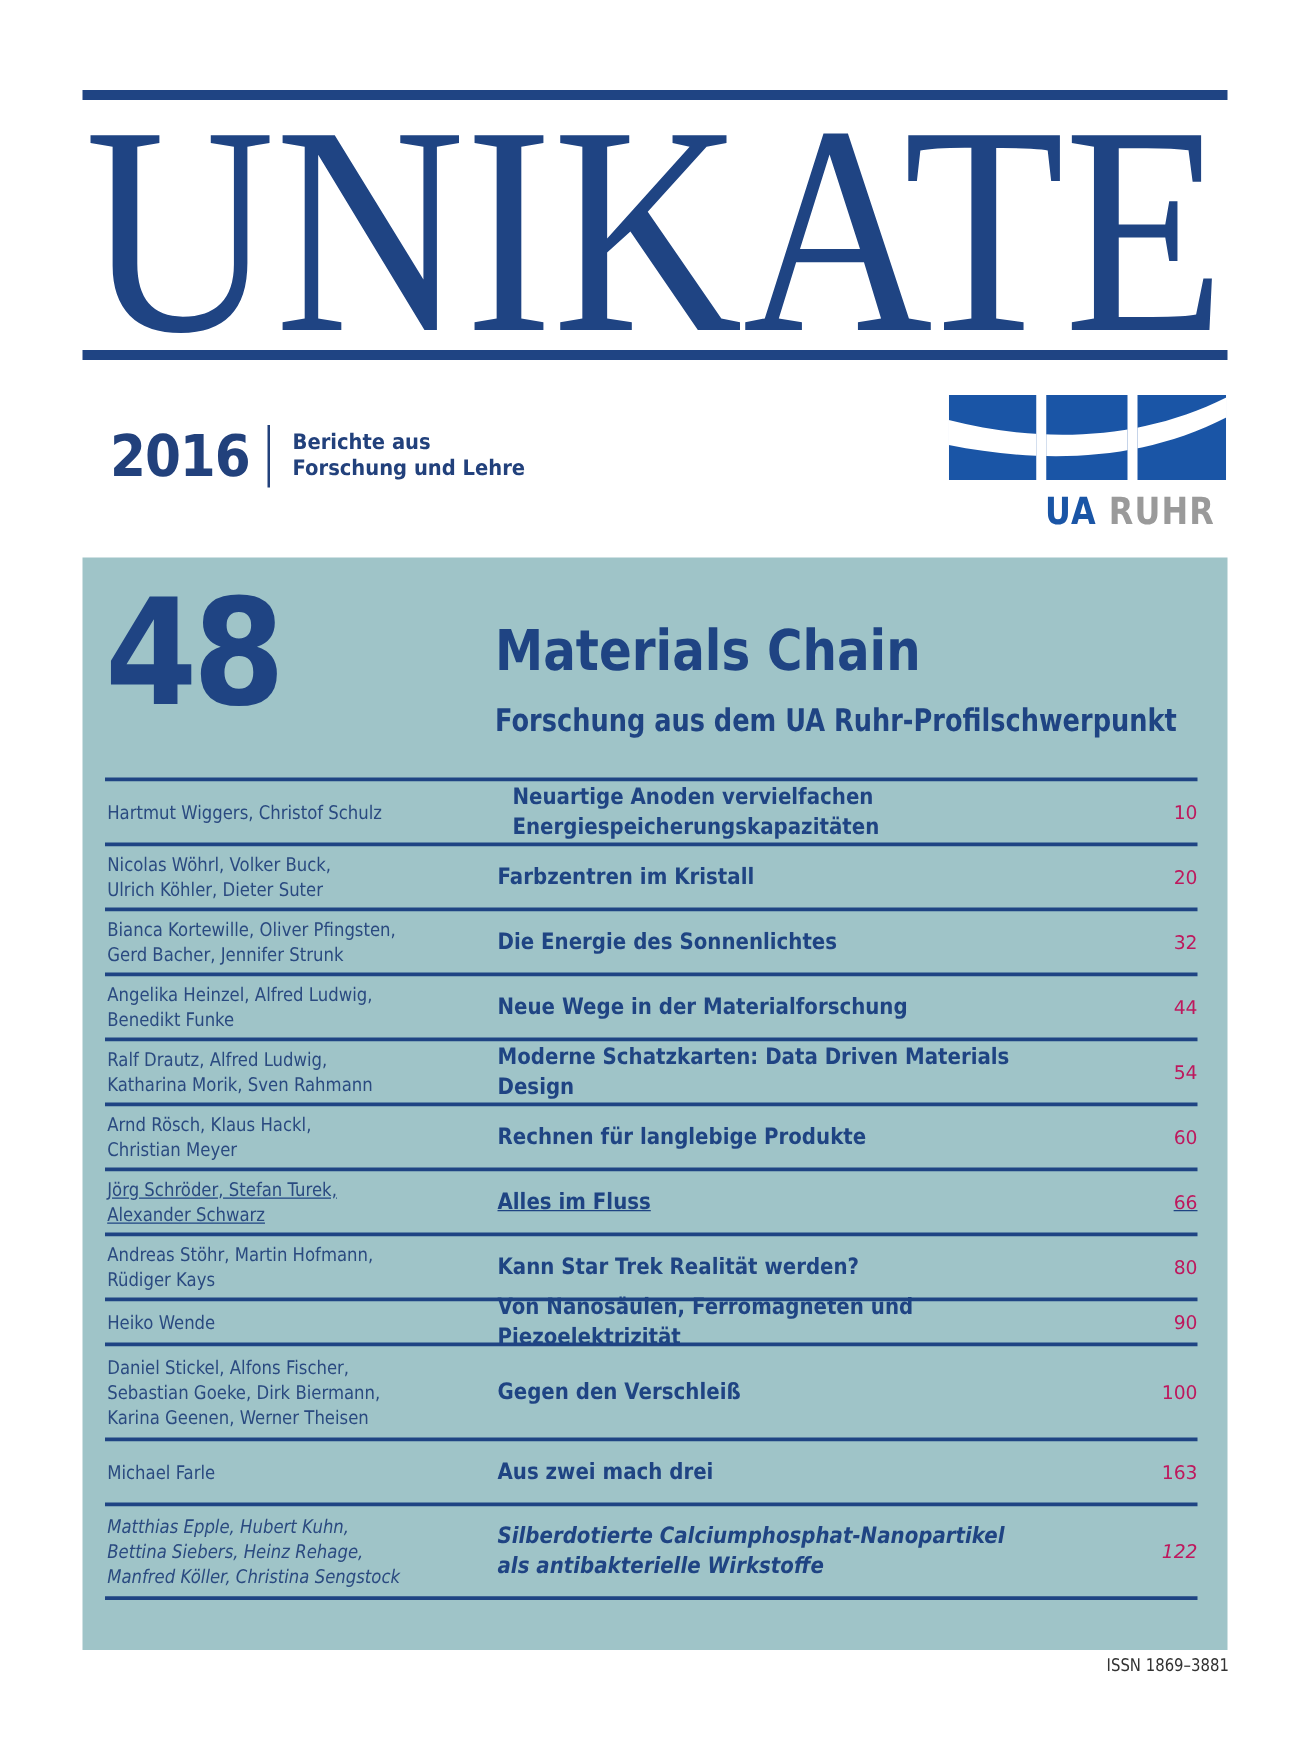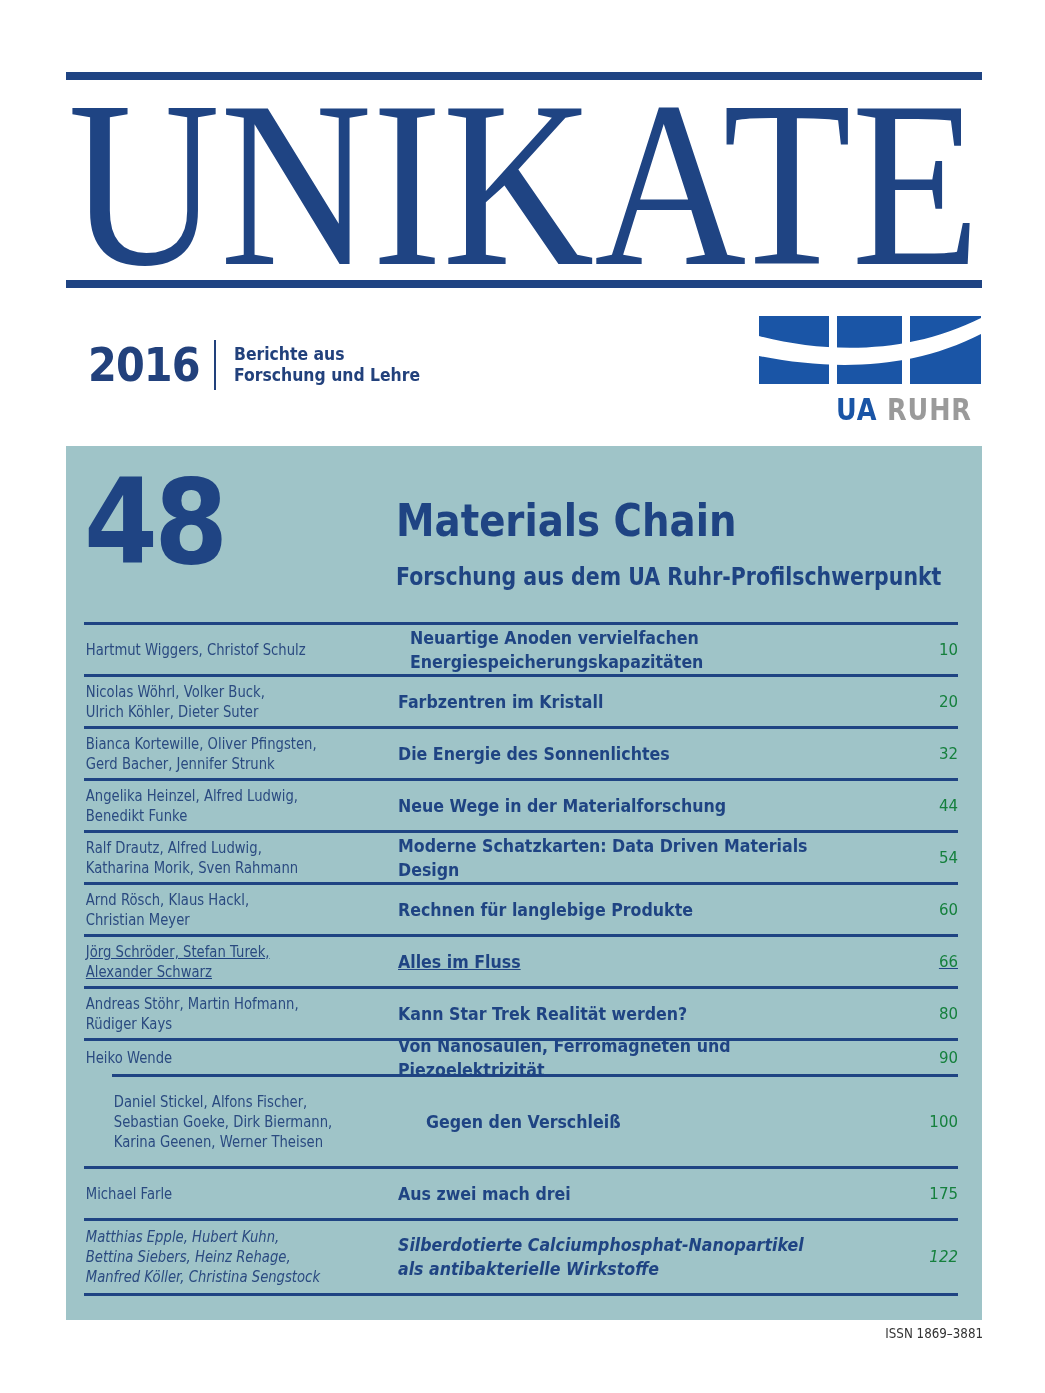--- a/index.html
+++ b/index.html
@@ -16,21 +16,21 @@
   .logo-text .ruhr { color:#9a9a9a; }
   .panel { position:absolute; left:66px; top:446px; width:916px; height:874px; background:#9fc4c8; }
   .issue-num { position:absolute; left:84px; top:458px; font-size:118px; font-weight:bold; color:#1f4483; letter-spacing:-4px; transform:scaleX(0.9); transform-origin:left; line-height:1.1; }
   .theme-title { position:absolute; left:396px; top:496px; font-size:45px; font-weight:bold; color:#1f4483; transform:scaleX(0.86); transform-origin:left; white-space:nowrap; line-height:1.1; }
   .theme-sub { position:absolute; left:396px; top:562px; font-size:25px; font-weight:bold; color:#1f4483; transform:scaleX(0.82); transform-origin:left; white-space:nowrap; }
   .toc { position:absolute; left:84px; top:622px; width:874px; }
   .toc-row { position:relative; border-top:3px solid #1f4483; display:flex; align-items:center; box-sizing:border-box; }
   .toc-row.last { border-bottom:3px solid #1f4483; }
   .authors { width:312px; padding-left:2px; font-size:15px; line-height:20px; color:#2a4a80; white-space:pre-line; transform:scaleX(0.88); transform-origin:left; }
   .title { flex:1; font-size:18px; font-weight:bold; line-height:24px; color:#1f4483; white-space:pre-line; transform:scaleX(0.88); transform-origin:left; }
-  .page { width:60px; text-align:right; font-size:15px; color:#15803d; }
+  .page { width:60px; text-align:right; font-size:15px; color:#be185d; }
   .issn { position:absolute; right:62px; top:1325px; font-size:14px; color:#333; transform:scaleX(0.85); transform-origin:right; }
 </style>
 </head>
 <body>
 
 <div class="rule" style="top:72px;"></div>
 <div class="masthead">
   <svg width="916" height="180" viewBox="0 0 916 180">
     <text x="458" y="176" text-anchor="middle" textLength="912" lengthAdjust="spacingAndGlyphs" font-family="'Liberation Serif', serif" font-size="238" fill="#1f4483">UNIKATE</text>
   </svg>
@@ -114,31 +114,31 @@
     <div class="authors">Andreas Stöhr, Martin Hofmann,
 Rüdiger Kays</div>
     <div class="title">Kann Star Trek Realität werden?</div>
     <div class="page">80</div>
   </div>
   <div class="toc-row" style="height:36px;">
     <div class="authors">Heiko Wende</div>
     <div class="title">Von Nanosäulen, Ferromagneten und Piezoelektrizität</div>
     <div class="page">90</div>
   </div>
-  <div class="toc-row" style="height:92px;margin-left:28px;">
+  <div class="toc-row" style="height:76px;">
     <div class="authors">Daniel Stickel, Alfons Fischer,
 Sebastian Goeke, Dirk Biermann,
 Karina Geenen, Werner Theisen</div>
     <div class="title">Gegen den Verschleiß</div>
     <div class="page">100</div>
   </div>
   <div class="toc-row" style="height:52px;">
     <div class="authors">Michael Farle</div>
     <div class="title">Aus zwei mach drei</div>
-    <div class="page">175</div>
+    <div class="page">163</div>
   </div>
   <div class="toc-row last" style="height:78px;font-style:italic;">
     <div class="authors">Matthias Epple, Hubert Kuhn,
 Bettina Siebers, Heinz Rehage,
 Manfred Köller, Christina Sengstock</div>
     <div class="title">Silberdotierte Calciumphosphat-Nanopartikel
 als antibakterielle Wirkstoffe</div>
     <div class="page">122</div>
   </div>
 </div>

